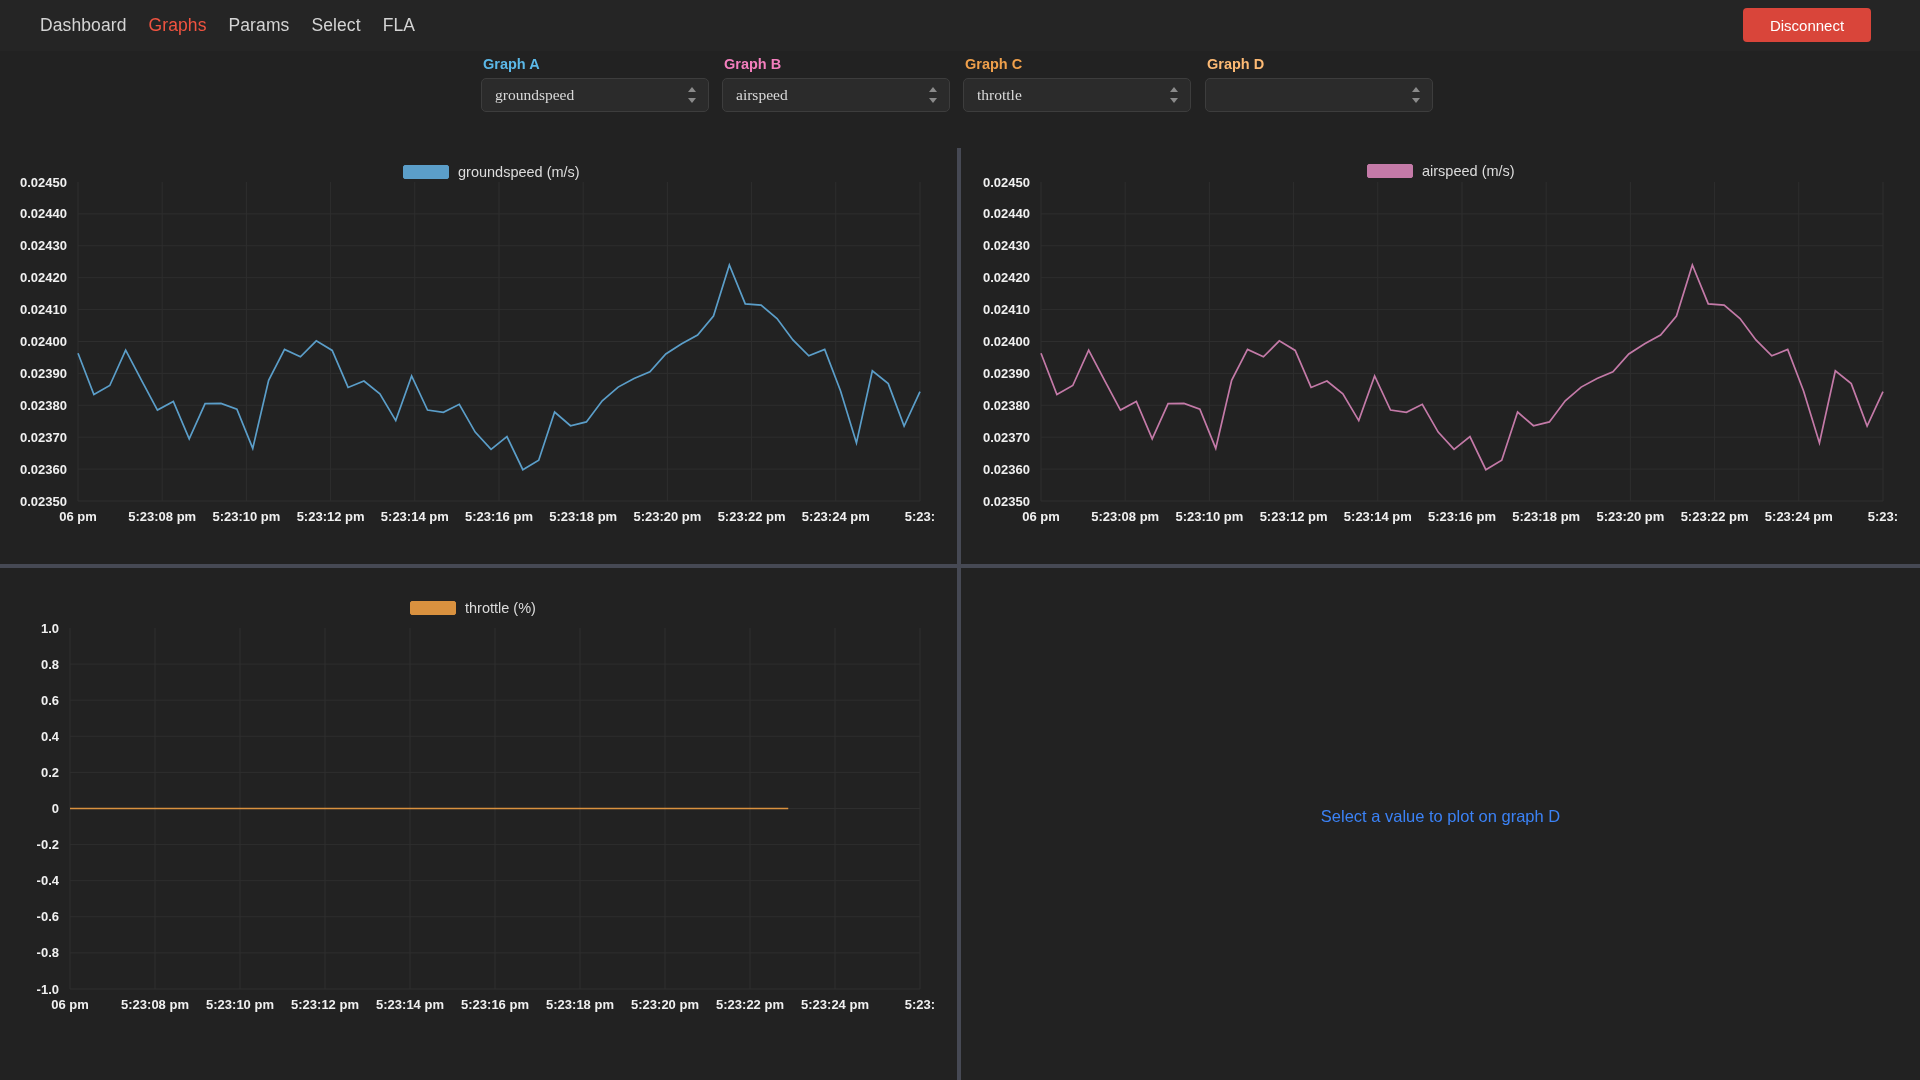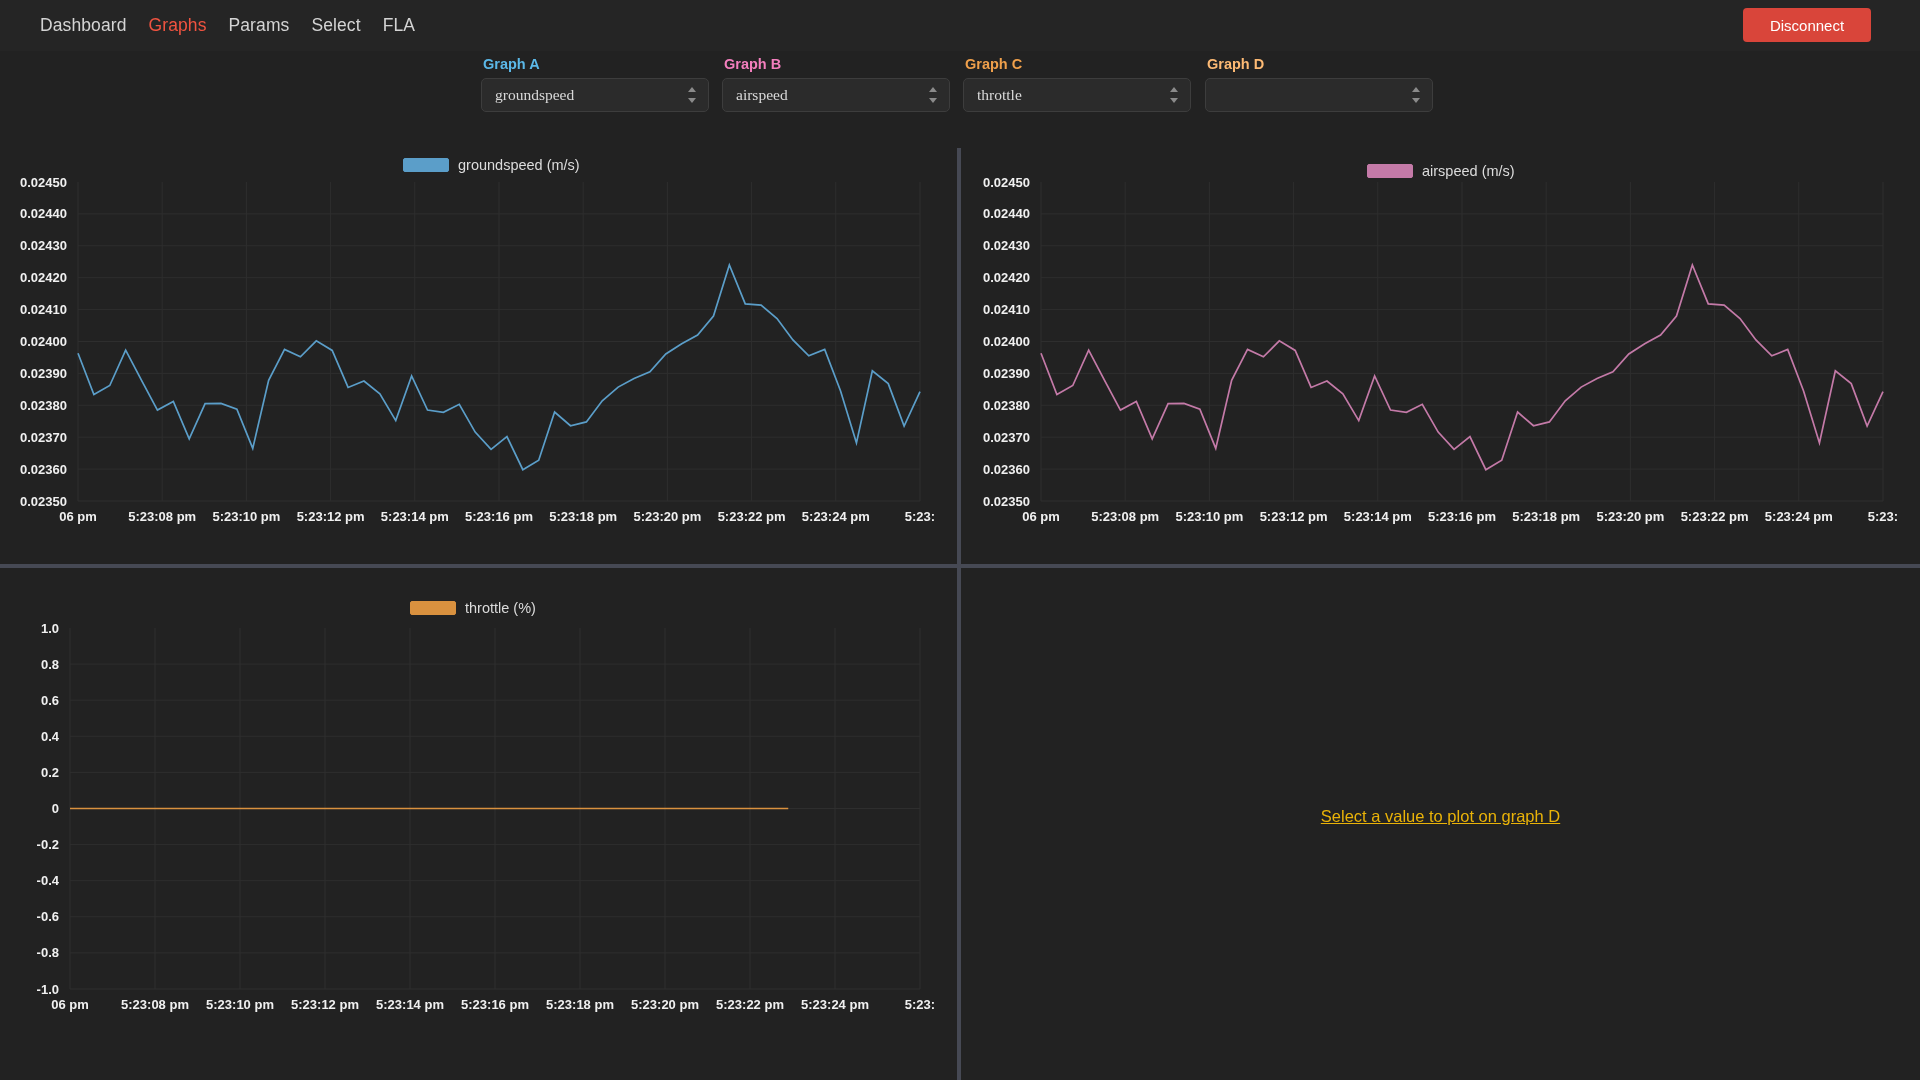--- a/index.html
+++ b/index.html
@@ -110,21 +110,21 @@
   .ytick { text-anchor: end; }
   .xtick { text-anchor: middle; }
   .gridline { stroke: #2e2e2e; stroke-width: 1; }
   .dataline { fill: none; stroke-width: 1.7; }
 
   
   #panel-d-msg {
     position: absolute; left: 0; top: 0;
     width: 959px; height: 496px;
     display: flex; align-items: center; justify-content: center;
-    font-size: 16.5px; color: #eab308; text-decoration: underline;
+    font-size: 16.5px; color: #3b82f6;
   }
 </style>
 </head>
 <body>
 
 <div id="navbar">
   <div class="nav-items">
     <span class="nav-item">Dashboard</span>
     <span class="nav-item active" style="color: rgb(240, 83, 64);">Graphs</span>
     <span class="nav-item">Params</span>
@@ -181,21 +181,21 @@
   </div>
 
 </div>
 
 <div id="grid">
   <div class="divider" id="div-h"></div>
   <div class="divider" id="div-v-top"></div>
   <div class="divider" id="div-v-bot"></div>
 
   <div class="panel" id="panel-a">
-    <div class="legend" id="legend-a" style="left: 395px; top: 9px; padding-left: 8px;">
+    <div class="legend" id="legend-a" style="left: 395px; top: 16px; padding-left: 8px;">
       <span class="legend-swatch" style="background: rgb(91, 158, 201); border: 1px solid rgb(91, 158, 201); filter: none;"></span>
       <span class="legend-text">groundspeed (m/s)</span>
     </div>
   <svg class="plot" width="957" height="416" style="left: 0px; top: 0px;">
         <text x="67" y="38.5" class="ytick">0.02450</text>
         <line x1="78" x2="920" y1="65.8999999999998" y2="65.8999999999998" class="gridline"></line>
         <text x="67" y="70.3999999999998" class="ytick">0.02440</text>
         <line x1="78" x2="920" y1="97.80000000000067" y2="97.80000000000067" class="gridline"></line>
         <text x="67" y="102.30000000000067" class="ytick">0.02430</text>
         <line x1="78" x2="920" y1="129.70000000000044" y2="129.70000000000044" class="gridline"></line>

